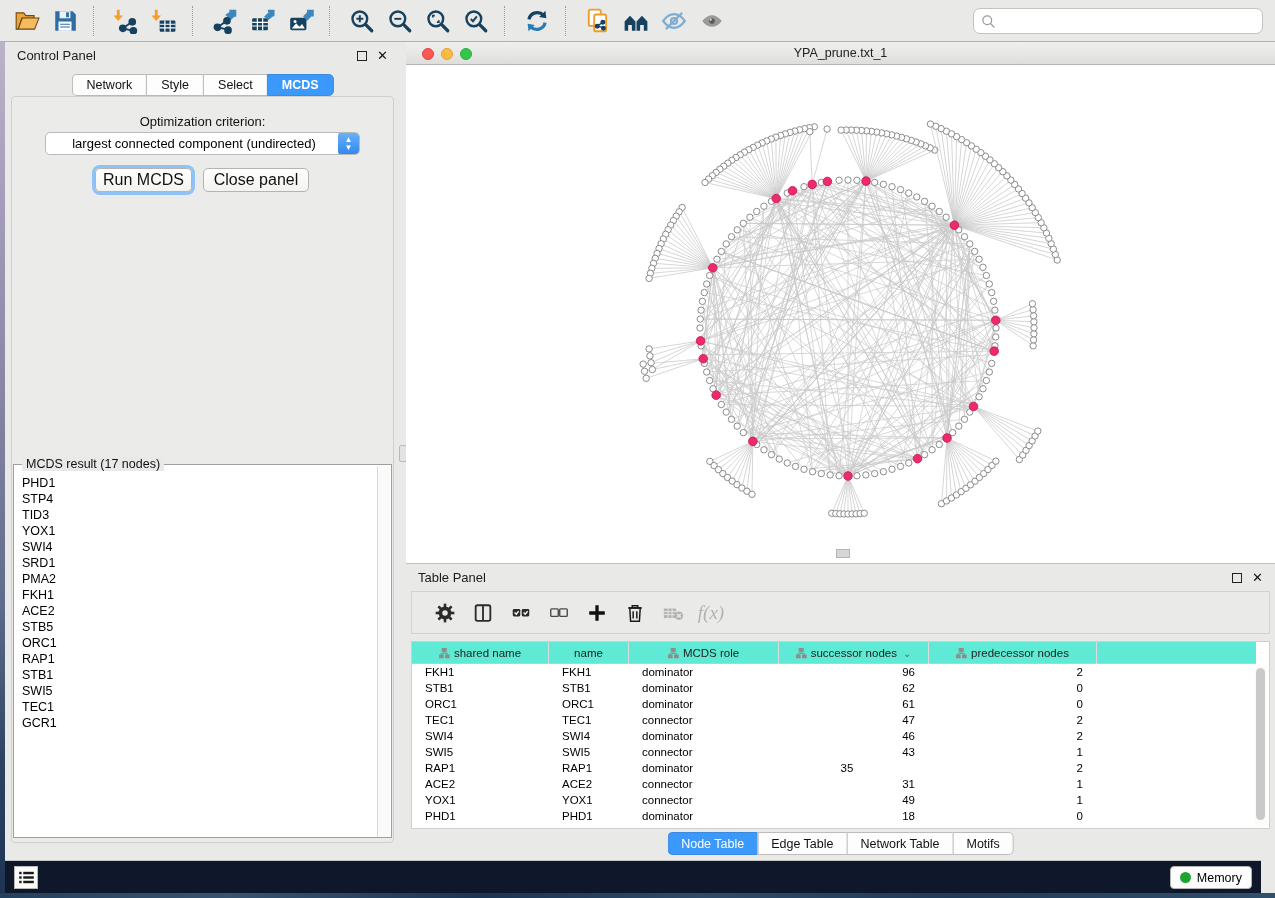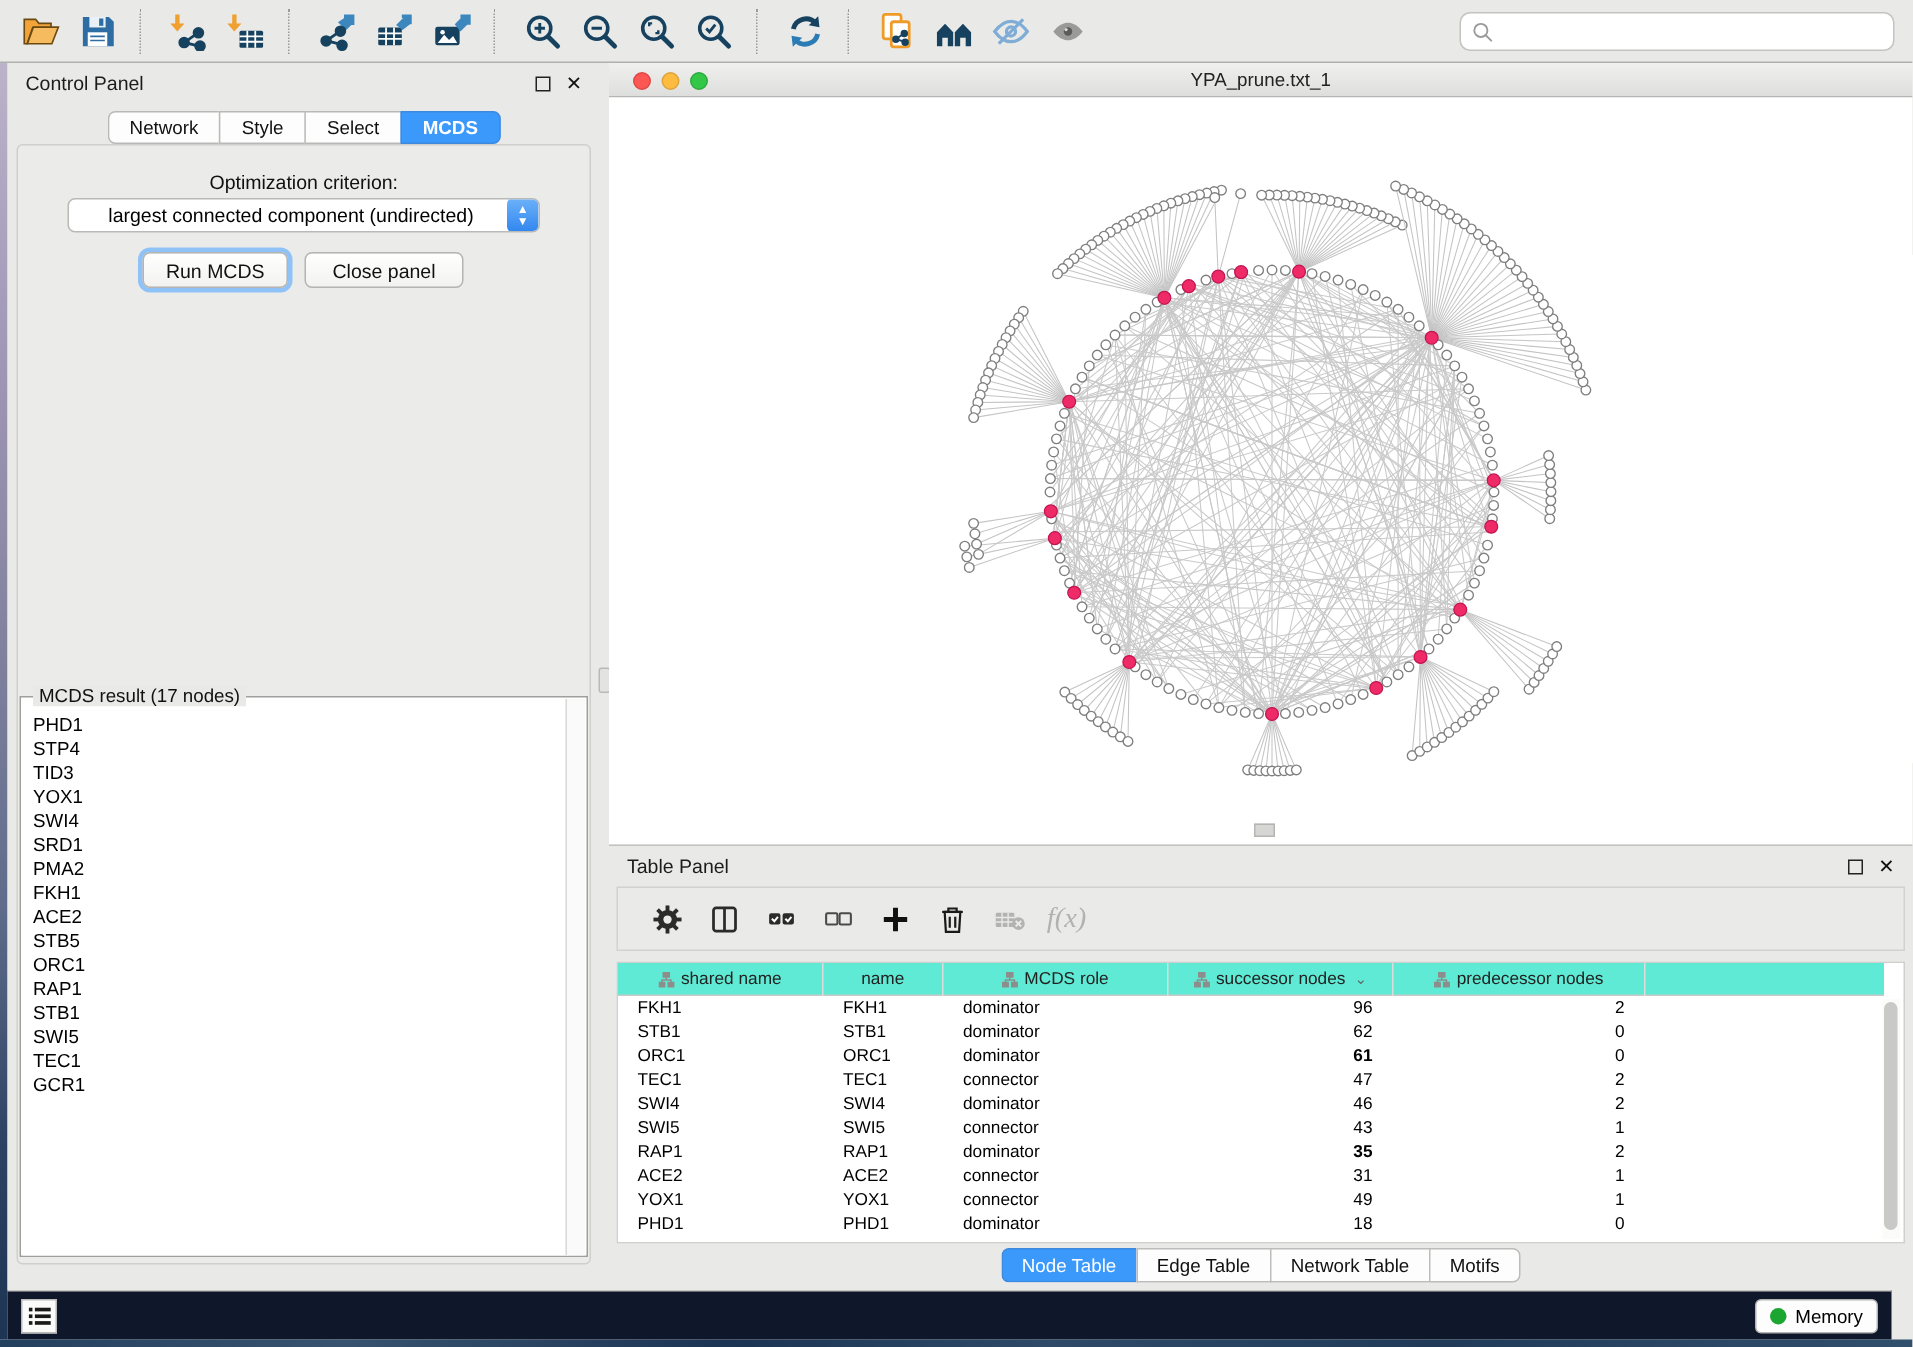--- a/index.html
+++ b/index.html
@@ -36,21 +36,21 @@
   .seg-tab:last-child  { border-radius:0 5px 5px 0; border-right:1px solid #b9b9b7; }
   .seg-tab.active { background:#3b99fc; color:#fff; border-color:#3b8ae0; font-weight:bold; }
   #cp-box { left:6px; top:54px; width:383px; height:747px; background:#ebebe9; border:1px solid #cfcfcd; border-radius:4px; }
   #opt-label { left:0; top:72px; width:395px; text-align:center; font-size:13px; color:#111; }
   #criterion-select { left:40px; top:90px; width:315px; height:23px; background:#fff; border:1px solid #b9b9b7;
       border-radius:5px; display:flex; align-items:center; font-size:13px; cursor:pointer; overflow:hidden; }
   #criterion-select .val { flex:1; text-align:center; padding-left:4px; }
   #criterion-select .stepper { width:21px; height:23px; background:linear-gradient(#6db2fa,#2f86ee); border-radius:4px;
       color:#fff; font-size:8px; line-height:8px; display:flex; flex-direction:column; align-items:center; justify-content:center; }
   .mac-btn { position:absolute; height:24px; background:linear-gradient(#ffffff,#f2f2f0); border:1px solid #b4b4b2;
-      border-radius:5px; font-size:13px; color:#111; display:flex; align-items:center; justify-content:center; cursor:pointer; }
+      border-radius:5px; font-size:16px; color:#111; display:flex; align-items:center; justify-content:center; cursor:pointer; }
   #run-mcds { left:90px; top:126px; width:97px; box-shadow:0 0 0 3px #8fc3f7; }
   #close-panel { left:198px; top:126px; width:106px; }
   #mcds-group { left:8px; top:422px; width:379px; height:374px; border:1px solid #9f9f9d; background:#fff;padding-left:48px; }
   #mcds-legend { position:absolute; left:8px; top:-8px; background:#e9e9e7; padding:0 4px; font-size:12.5px; color:#111; }
   #mcds-list { position:absolute; left:1px; top:6px; width:364px; height:366px; overflow:hidden; font-size:12.5px;
                padding:4px 0 0 7px; line-height:16px; color:#000; background:#fff; }
   #mcds-scroll { position:absolute; right:1px; top:1px; width:13px; height:371px; background:#fafafa; border-left:1px solid #d8d8d6; }
 
   
   #v-divider { left:400px; top:42px; width:6px; height:818px; background:#e9e9e7; }
@@ -1127,21 +1127,21 @@
           <div class="nt-cell" style="width: 137px; padding: 0px 0px 0px 13px; text-align: left;">STB1</div>
           <div class="nt-cell" style="width: 80px; padding: 0px 0px 0px 13px; text-align: left;">STB1</div>
           <div class="nt-cell" style="width: 150px; padding: 0px 0px 0px 13px; text-align: left;">dominator</div>
           <div class="nt-cell" style="width: 150px; padding: 0px 14px 0px 0px; text-align: right;">62</div>
           <div class="nt-cell" style="width: 168px; padding: 0px 14px 0px 0px; text-align: right;">0</div>
         </div>
         <div class="nt-row">
           <div class="nt-cell" style="width: 137px; padding: 0px 0px 0px 13px; text-align: left;">ORC1</div>
           <div class="nt-cell" style="width: 80px; padding: 0px 0px 0px 13px; text-align: left;">ORC1</div>
           <div class="nt-cell" style="width: 150px; padding: 0px 0px 0px 13px; text-align: left;">dominator</div>
-          <div class="nt-cell" style="width: 150px; padding: 0px 14px 0px 0px; text-align: right; font-weight: bold;">61</div>
+          <div class="nt-cell" style="width: 150px; padding: 0px 14px 0px 0px; text-align: right;">61</div>
           <div class="nt-cell" style="width: 168px; padding: 0px 14px 0px 0px; text-align: right;">0</div>
         </div>
         <div class="nt-row">
           <div class="nt-cell" style="width: 137px; padding: 0px 0px 0px 13px; text-align: left;">TEC1</div>
           <div class="nt-cell" style="width: 80px; padding: 0px 0px 0px 13px; text-align: left;">TEC1</div>
           <div class="nt-cell" style="width: 150px; padding: 0px 0px 0px 13px; text-align: left;">connector</div>
           <div class="nt-cell" style="width: 150px; padding: 0px 14px 0px 0px; text-align: right;">47</div>
           <div class="nt-cell" style="width: 168px; padding: 0px 14px 0px 0px; text-align: right;">2</div>
         </div>
         <div class="nt-row">
@@ -1155,21 +1155,21 @@
           <div class="nt-cell" style="width: 137px; padding: 0px 0px 0px 13px; text-align: left;">SWI5</div>
           <div class="nt-cell" style="width: 80px; padding: 0px 0px 0px 13px; text-align: left;">SWI5</div>
           <div class="nt-cell" style="width: 150px; padding: 0px 0px 0px 13px; text-align: left;">connector</div>
           <div class="nt-cell" style="width: 150px; padding: 0px 14px 0px 0px; text-align: right;">43</div>
           <div class="nt-cell" style="width: 168px; padding: 0px 14px 0px 0px; text-align: right;">1</div>
         </div>
         <div class="nt-row">
           <div class="nt-cell" style="width: 137px; padding: 0px 0px 0px 13px; text-align: left;">RAP1</div>
           <div class="nt-cell" style="width: 80px; padding: 0px 0px 0px 13px; text-align: left;">RAP1</div>
           <div class="nt-cell" style="width: 150px; padding: 0px 0px 0px 13px; text-align: left;">dominator</div>
-          <div class="nt-cell" style="width: 150px; padding: 0px 14px 0px 0px; text-align: right; font-weight: bold;">35</div>
+          <div class="nt-cell" style="width: 150px; padding: 0px 14px 0px 0px; text-align: center;">35</div>
           <div class="nt-cell" style="width: 168px; padding: 0px 14px 0px 0px; text-align: right;">2</div>
         </div>
         <div class="nt-row">
           <div class="nt-cell" style="width: 137px; padding: 0px 0px 0px 13px; text-align: left;">ACE2</div>
           <div class="nt-cell" style="width: 80px; padding: 0px 0px 0px 13px; text-align: left;">ACE2</div>
           <div class="nt-cell" style="width: 150px; padding: 0px 0px 0px 13px; text-align: left;">connector</div>
           <div class="nt-cell" style="width: 150px; padding: 0px 14px 0px 0px; text-align: right;">31</div>
           <div class="nt-cell" style="width: 168px; padding: 0px 14px 0px 0px; text-align: right;">1</div>
         </div>
         <div class="nt-row">

